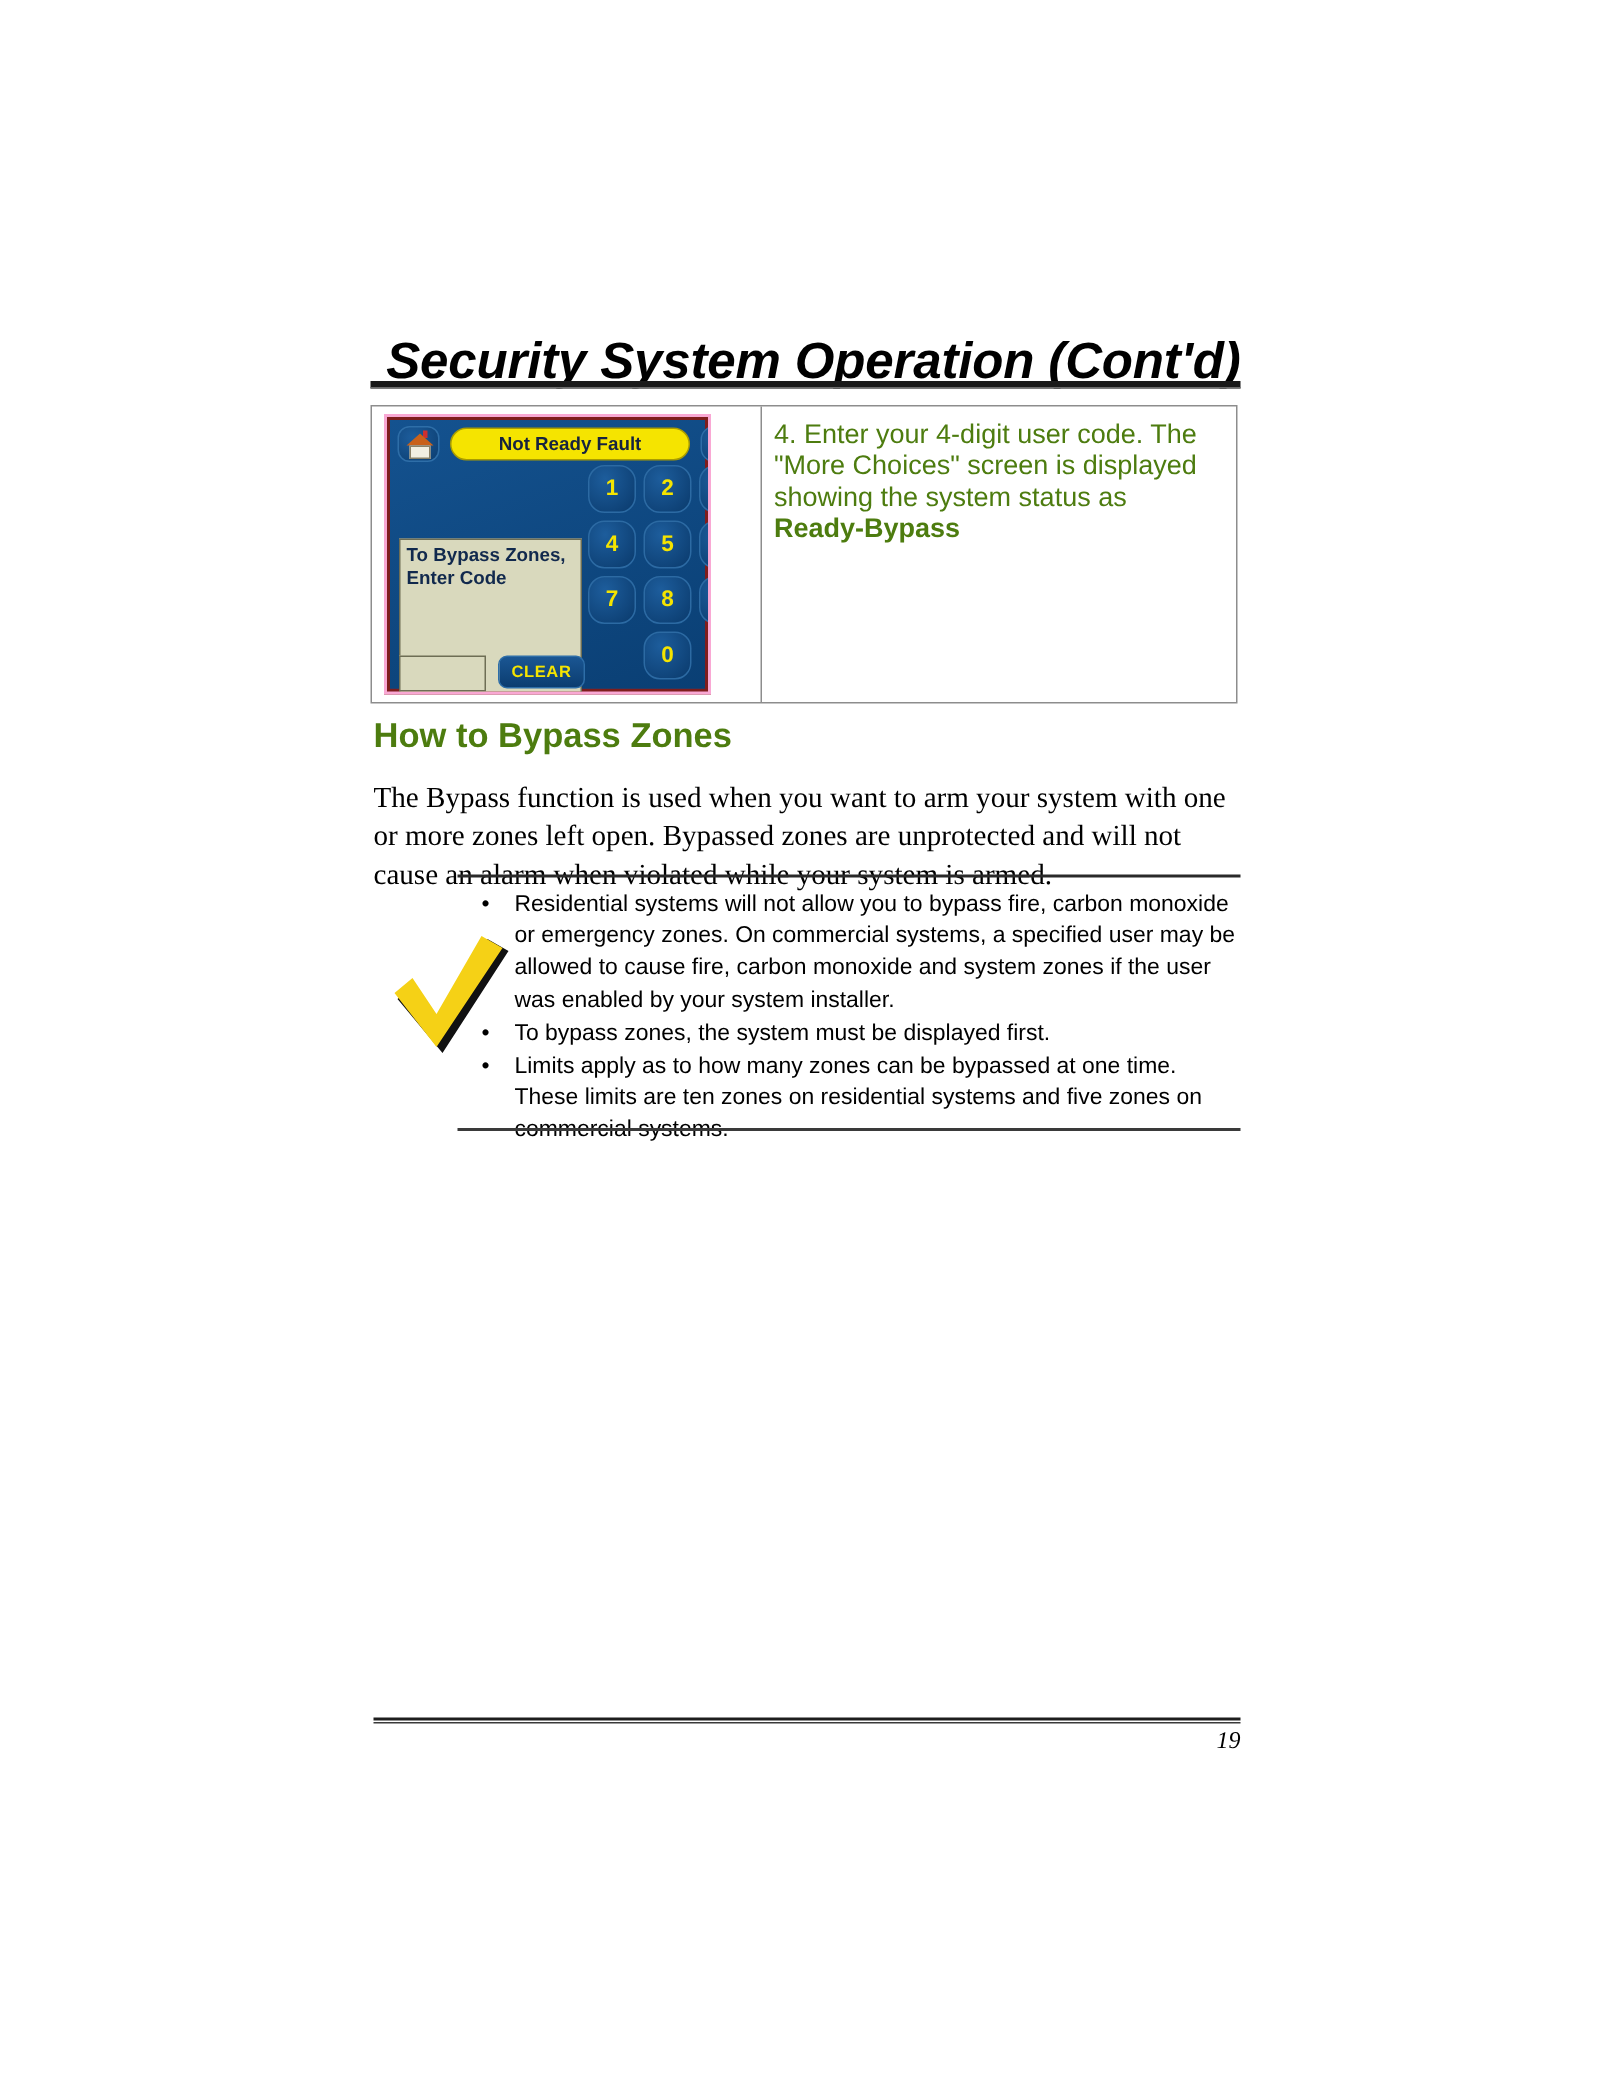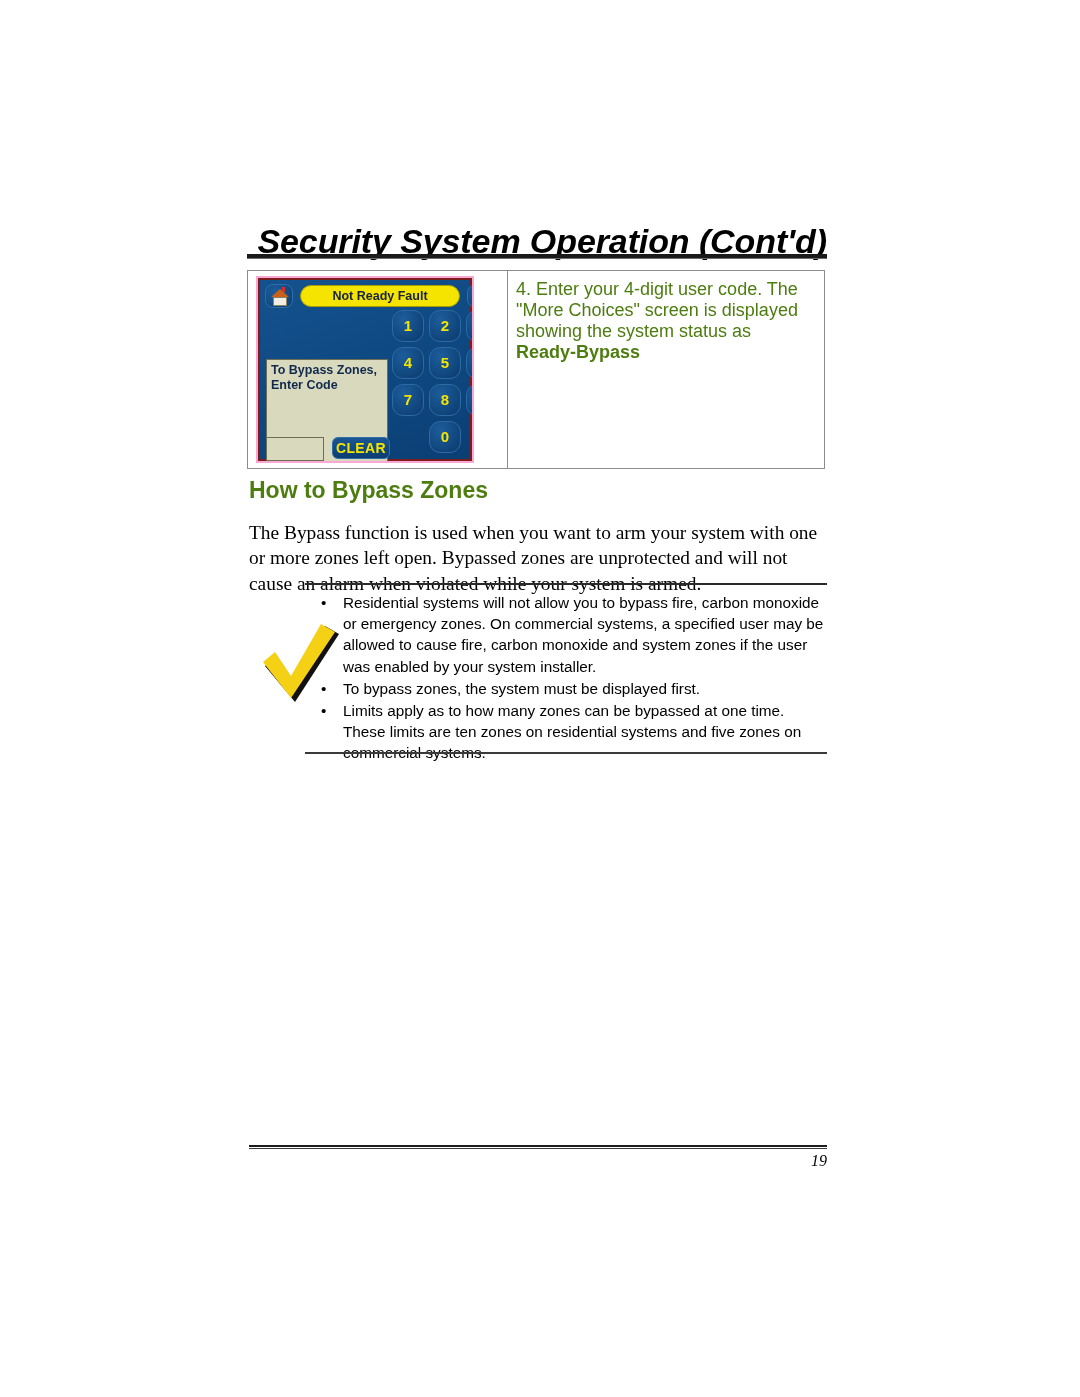--- a/index.html
+++ b/index.html
@@ -198,21 +198,21 @@
     left: 72px;
     top: 157px;
     width: 58px;
     height: 22px;
     border-radius: 6px;
     background: linear-gradient(180deg, #1a5693 0%, #0b3d70 100%);
     border: 1px solid #2e6ea8;
     box-sizing: border-box;
     color: #f5e400;
     font-weight: bold;
-    font-size: 14px;
+    font-size: 11px;
     line-height: 20px;
     text-align: center;
     letter-spacing: 0.4px;
   }
 
   .kp-keys {
     position: absolute;
     left: 132px;
     top: 30px;
     width: 106px;

